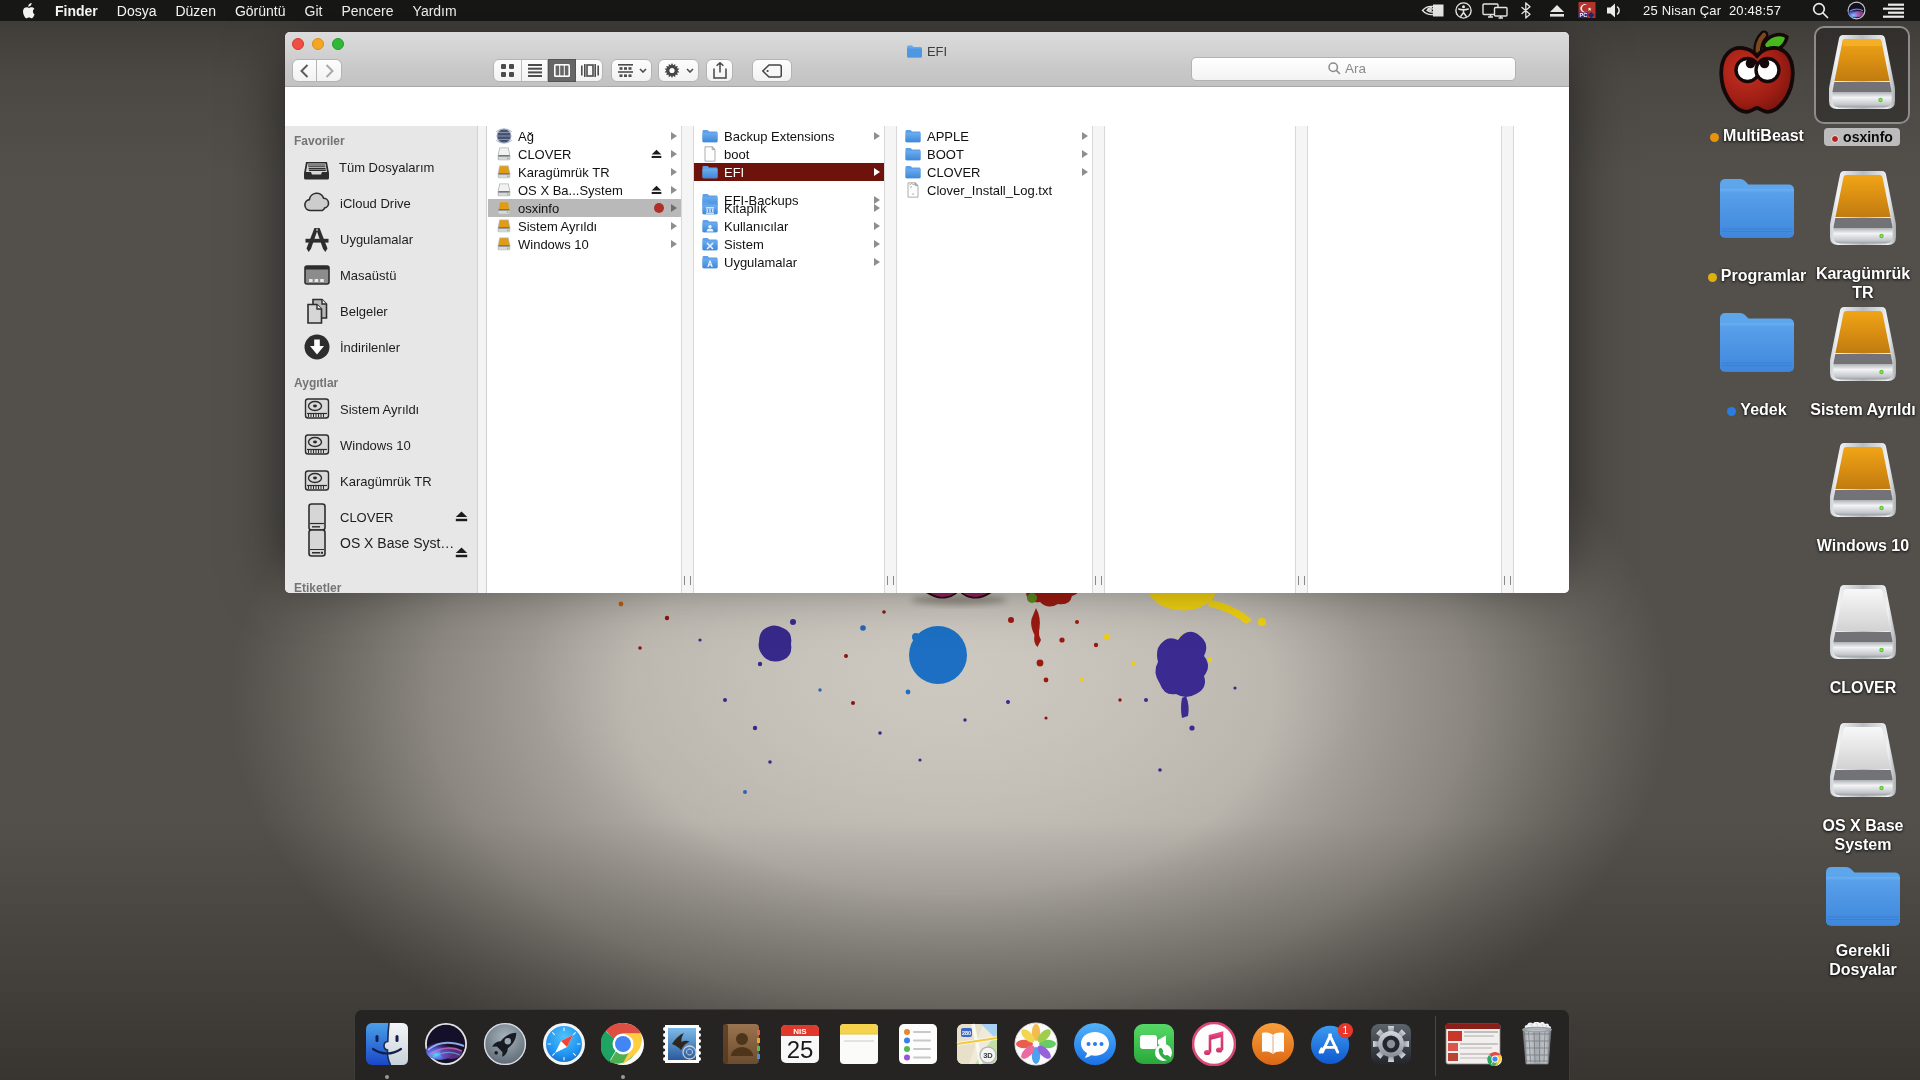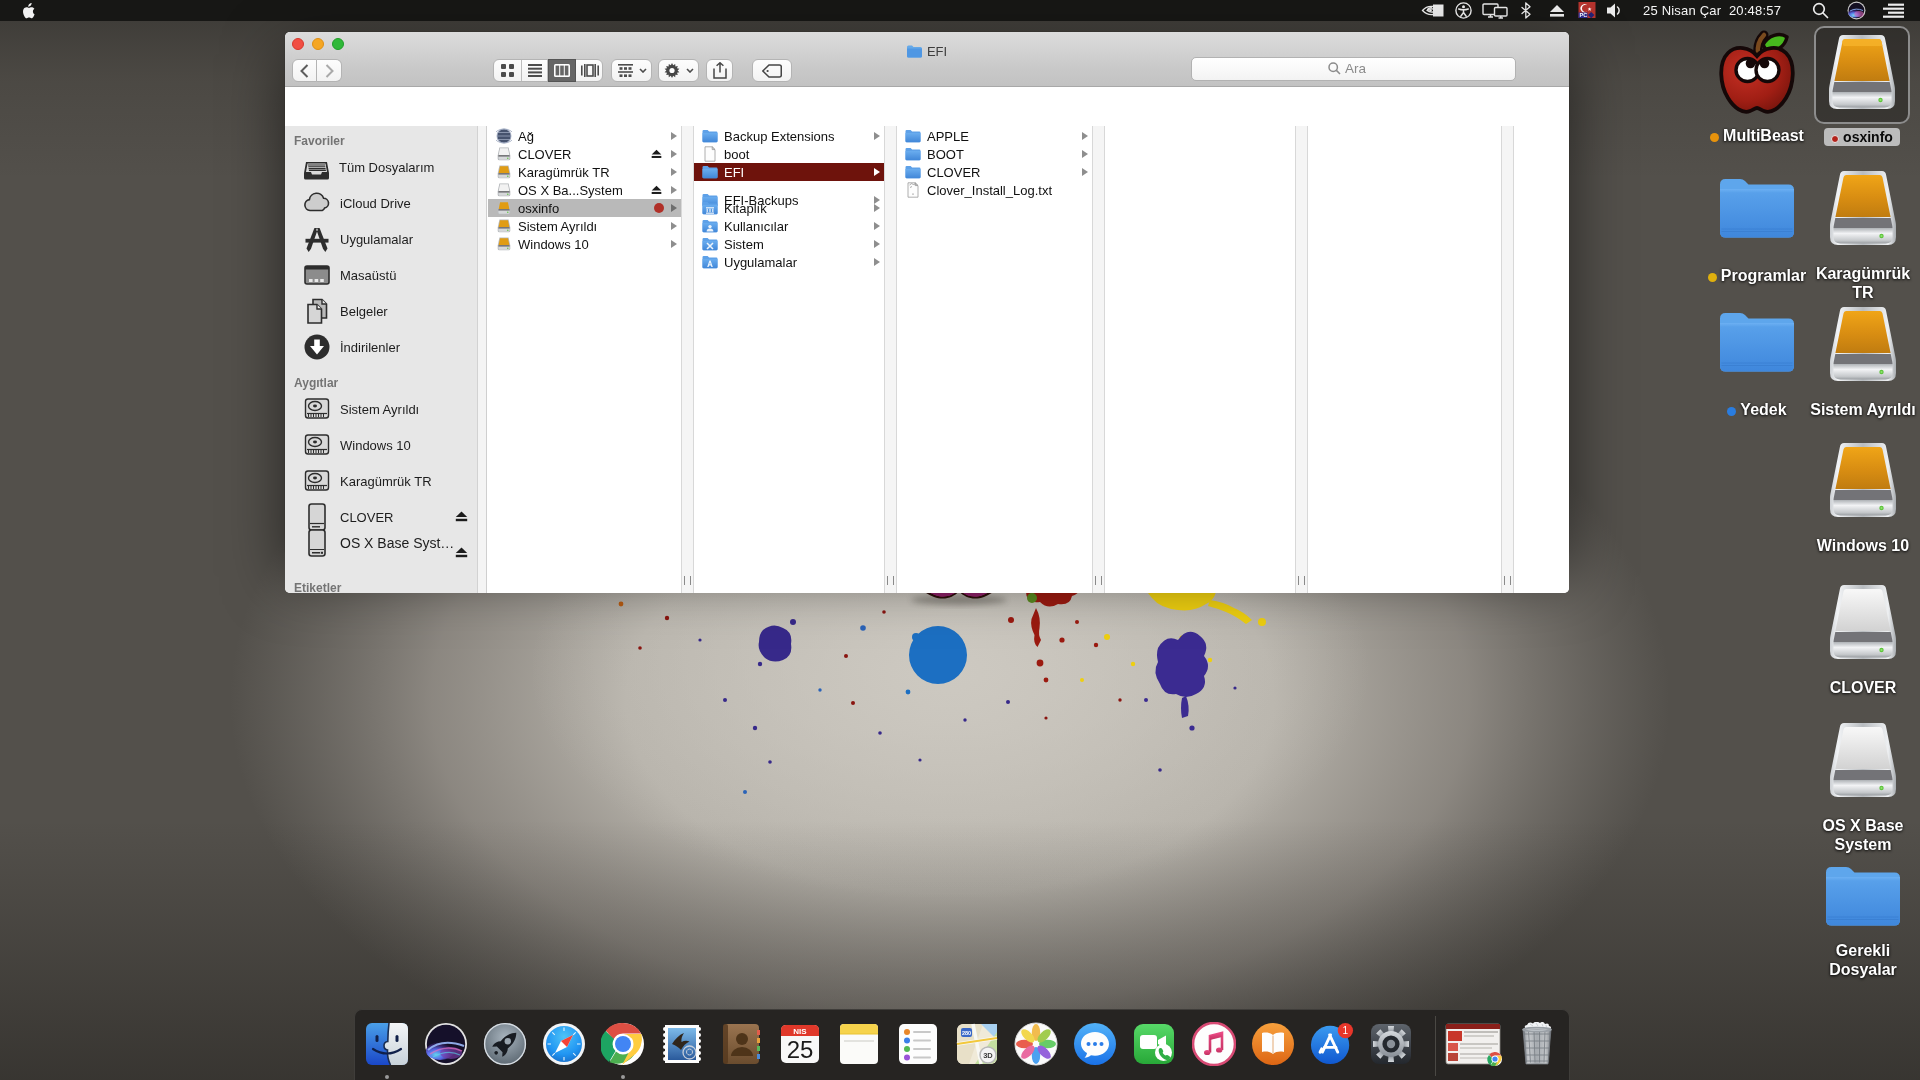--- a/index.html
+++ b/index.html
@@ -166,20 +166,29 @@
     <circle cx="1235" cy="688" r="1.6" fill="#37298a"></circle>
     <circle cx="884" cy="612" r="1.8" fill="#8a1510"></circle>
     <circle cx="846" cy="656" r="2" fill="#8a1510"></circle>
     <circle cx="820" cy="690" r="1.7" fill="#2a63b8"></circle>
   </g>
 </svg>
 <div id="menubar">
   <svg width="14" height="16" viewBox="0 0 14 16" style="position:absolute;left:21px;top:3px">
     <path fill="#f2f2f2" d="M9.7,2.6 C10.3,1.9 10.7,0.9 10.6,0 C9.7,0.05 8.7,0.6 8.1,1.3 C7.55,1.9 7.1,2.95 7.25,3.8 C8.2,3.85 9.1,3.3 9.7,2.6 Z M11.9,8.5 C11.9,6.6 13.3,5.7 13.4,5.65 C12.5,4.4 11.2,4.2 10.8,4.2 C9.6,4.1 8.6,4.9 8,4.9 C7.4,4.9 6.5,4.25 5.6,4.25 C4.3,4.3 3.2,5 2.6,6.1 C1.3,8.3 2.3,11.6 3.5,13.4 C4.1,14.3 4.8,15.3 5.8,15.2 C6.7,15.2 7,14.6 8.1,14.6 C9.2,14.6 9.5,15.2 10.4,15.2 C11.4,15.2 12,14.3 12.6,13.4 C13.3,12.4 13.6,11.4 13.6,11.3 C13.6,11.3 11.9,10.6 11.9,8.5 Z"></path>
   </svg>
+  <div class="left" style="left:55px; gap:19px;">
+    <span class="mitem" style="font-weight:bold;">Finder</span>
+    <span class="mitem">Dosya</span>
+    <span class="mitem">Düzen</span>
+    <span class="mitem">Görüntü</span>
+    <span class="mitem">Git</span>
+    <span class="mitem">Pencere</span>
+    <span class="mitem">Yardım</span>
+  </div>
 
   <svg width="24" height="17" viewBox="0 0 24 17" style="position:absolute;left:1420px;top:2px">
     <rect x="13" y="2.5" width="10.5" height="12" fill="#ececec"></rect>
     <g fill="none" stroke="#ececec" stroke-width="1.3">
       <path d="M13,4.5 C9,4 5,5.5 2.5,8.5 C5.5,11.5 9.5,13 13,12.5"></path>
       <path d="M13,7 C11,6.8 8.8,7.3 7.2,8.5 C8.8,9.8 11,10.3 13,10"></path>
       <path d="M7.2,8.5 C7.8,6.8 9.8,5.6 12,5.8"></path>
     </g>
     <circle cx="10.5" cy="8.5" r="1.3" fill="#ececec"></circle>
   </svg>

